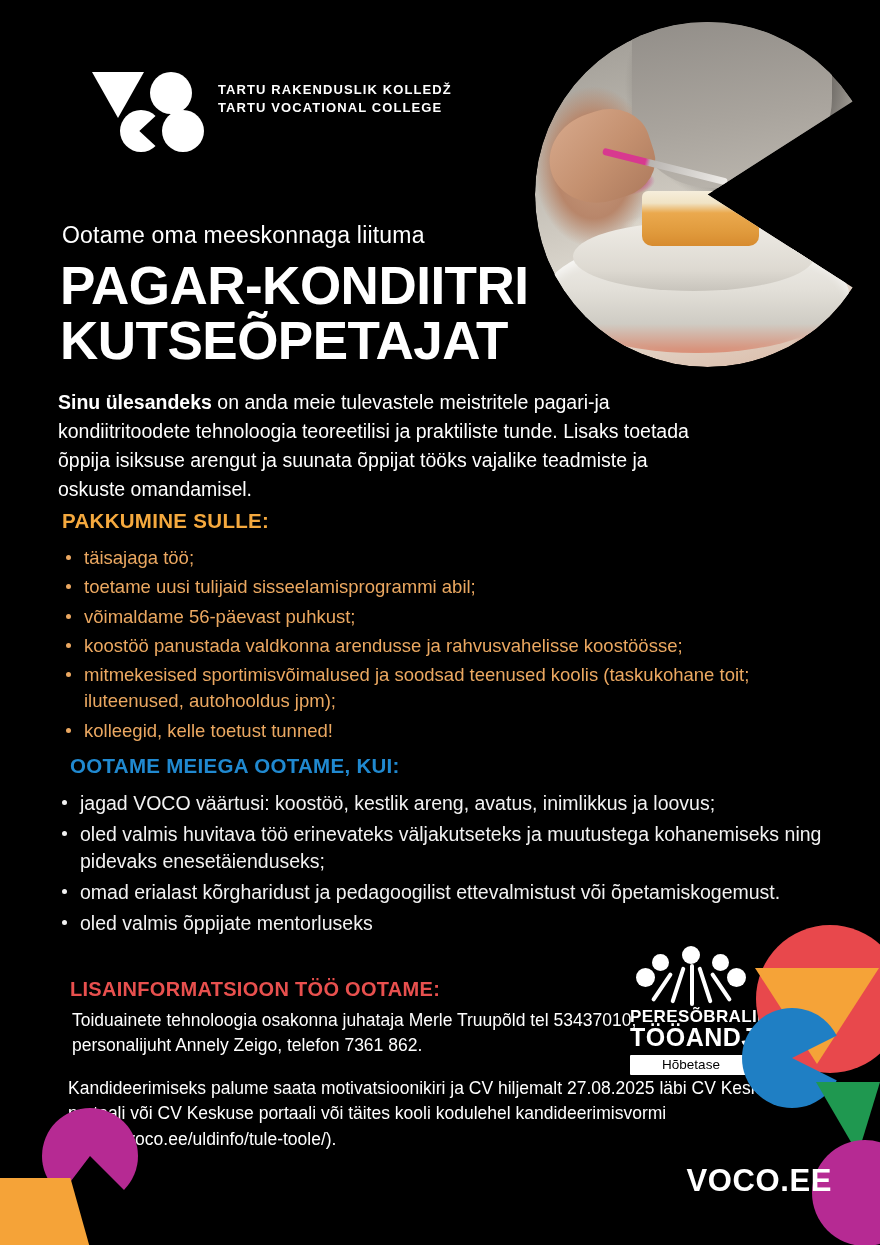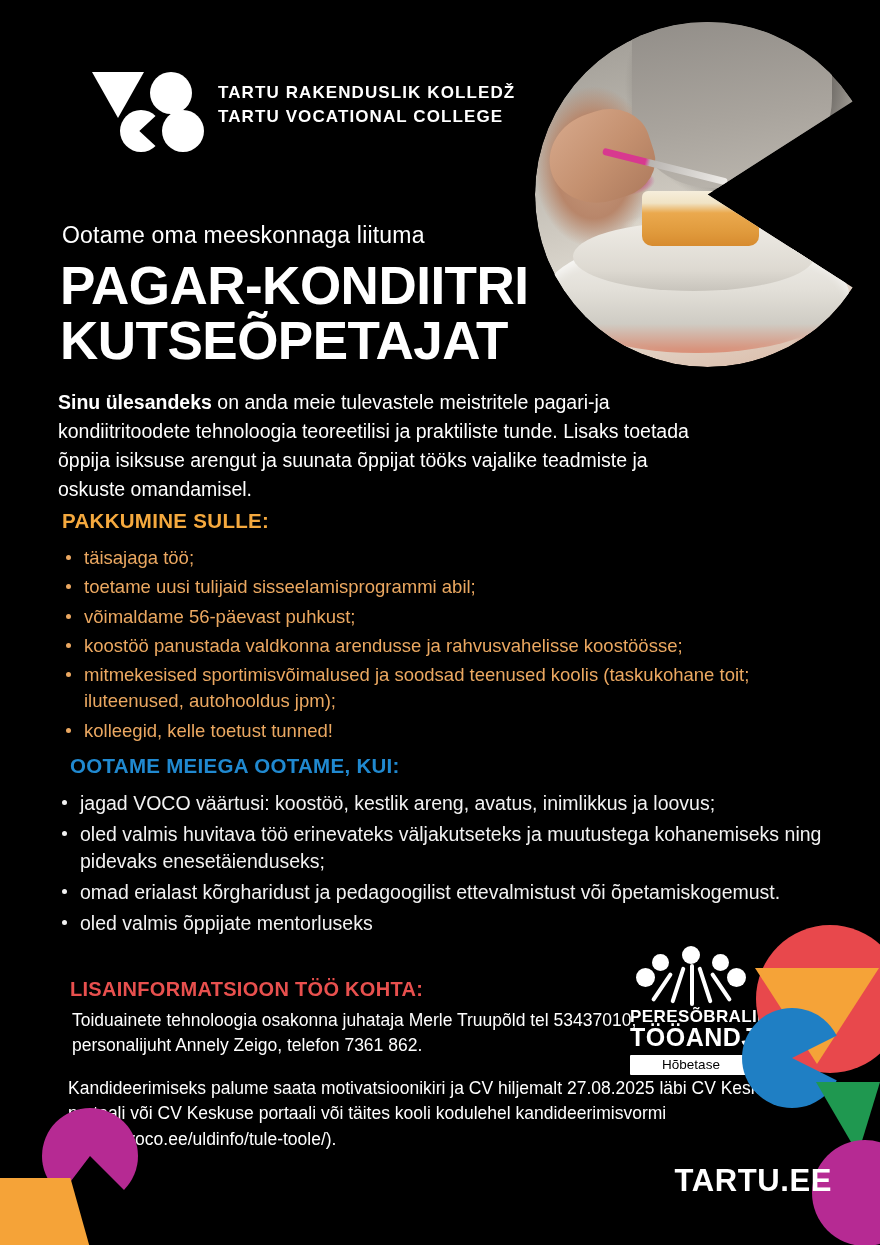--- a/index.html
+++ b/index.html
@@ -189,21 +189,21 @@
   .lm-o2 {
     position: absolute; left: 70px; top: 38px;
     width: 42px; height: 42px; border-radius: 50%;
     background: #ffffff;
   }
   .logo-text {
     margin-left: 8px;
     margin-top: 9px;
     color: #ffffff;
     font-weight: bold;
-    font-size: 17px;
+    font-size: 13px;
     letter-spacing: 1.1px;
     line-height: 1.42;
   }
 
   
   .kicker {
     position: absolute;
     left: 62px; top: 222px;
     color: #ffffff;
     font-size: 23px;
@@ -385,21 +385,21 @@
   </ul>
 
   <div class="sec-head sec-expect-head">OOTAME MEIEGA OOTAME, KUI:</div>
   <ul class="bullets expect-list">
     <li>jagad VOCO väärtusi: koostöö, kestlik areng, avatus, inimlikkus ja loovus;</li>
     <li>oled valmis huvitava töö erinevateks väljakutseteks ja muutustega kohanemiseks ning pidevaks enesetäienduseks;</li>
     <li><span>omad erialast </span><b>kõrgharidust</b><span> ja pedagoogilist ettevalmistust või õpetamiskogemust.</span></li>
     <li>oled valmis õppijate mentorluseks</li>
   </ul>
 
-  <div class="sec-head sec-info-head">LISAINFORMATSIOON TÖÖ KOHTA:</div>
+  <div class="sec-head sec-info-head">LISAINFORMATSIOON TÖÖ OOTAME:</div>
   <div class="info-contact">Toiduainete tehnoloogia osakonna juhataja Merle Truupõld tel 53437010, personalijuht Annely Zeigo, telefon 7361 862.</div>
   <div class="apply-text">Kandideerimiseks palume saata motivatsioonikiri ja CV hiljemalt 27.08.2025  läbi CV Keskuse portaali või CV Keskuse portaali või täites kooli kodulehel kandideerimisvormi (https://voco.ee/uldinfo/tule-toole/).</div>
 
   <div class="badge">
     <div class="badge-mark">
       <div class="head" style="left:6px;  top:22px; width:19px; height:19px;"></div>
       <div class="head" style="left:22px; top:8px;  width:17px; height:17px;"></div>
       <div class="head" style="left:52px; top:0px;  width:18px; height:18px;"></div>
       <div class="head" style="left:82px; top:8px;  width:17px; height:17px;"></div>
       <div class="head" style="left:97px; top:22px; width:19px; height:19px;"></div>
@@ -417,15 +417,15 @@
   </div>
 
   <div class="deco red-circle"></div>
   <div class="deco orange-tri"></div>
   <div class="deco blue-pac"></div>
   <div class="deco green-tri"></div>
   <div class="deco magenta-right"></div>
   <div class="deco magenta-pac"></div>
   <div class="deco orange-hex"></div>
 
-  <div class="voco-ee">TARTU.EE</div>
+  <div class="voco-ee">VOCO.EE</div>
 
 </div>
 
 </body></html>

